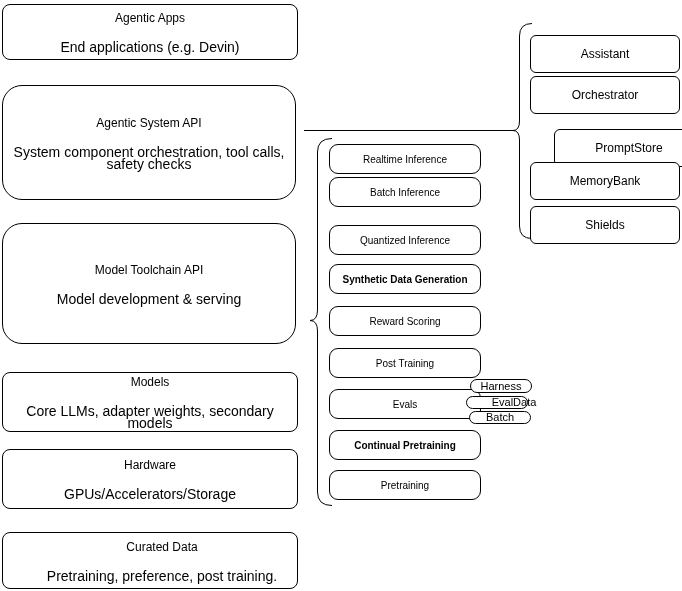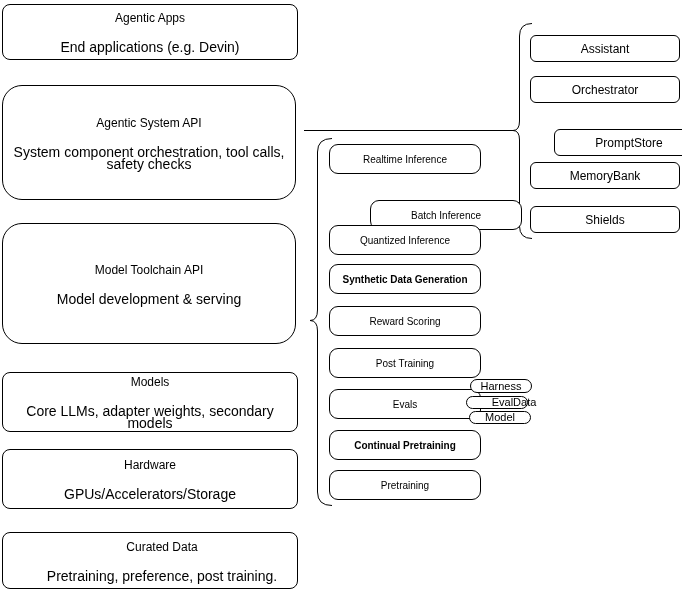--- a/index.html
+++ b/index.html
@@ -45,21 +45,21 @@
     display: flex;
     align-items: center;
     justify-content: center;
     font-size: 10px;
     z-index: 2;
   }
   .right-node {
     position: absolute;
     left: 530px;
     width: 150px;
-    height: 27px;
+    height: 38px;
     border: 1px solid #000000;
     border-radius: 6px;
     box-sizing: border-box;
     background: #ffffff;
     display: flex;
     align-items: center;
     justify-content: center;
     font-size: 12px;
     z-index: 2;
   }
@@ -112,32 +112,32 @@
     <div class="node-title">Hardware</div>
     <div class="node-subtitle">GPUs/Accelerators/Storage</div>
   </div>
 
   <div class="node left-node" style="top:532px; height:57px;padding-left:24px;">
     <div class="node-title">Curated Data</div>
     <div class="node-subtitle">Pretraining, preference, post training.</div>
   </div>
 
   <div class="mid-node" style="top:144px;">Realtime Inference</div>
-  <div class="mid-node" style="top:200px;margin-left:41px;">Batch Inference</div>
+  <div class="mid-node" style="top:177px;">Batch Inference</div>
   <div class="mid-node" style="top:225px;">Quantized Inference</div>
   <div class="mid-node" style="top:264px;font-weight:bold;">Synthetic Data Generation</div>
   <div class="mid-node" style="top:306px;">Reward Scoring</div>
   <div class="mid-node" style="top:348px;">Post Training</div>
   <div class="mid-node" style="top:389px;">Evals</div>
   <div class="mid-node" style="top:430px;font-weight:bold;">Continual Pretraining</div>
   <div class="mid-node" style="top:470px;">Pretraining</div>
 
   <div class="pill" style="left:470px; top:379px; width:62px; height:14px;">Harness</div>
   <div class="pill" style="left:466px; top:396px; width:62px; height:13px;padding-left:34px;">EvalData</div>
-  <div class="pill" style="left:469px; top:411px; width:62px; height:13px;">Model</div>
+  <div class="pill" style="left:469px; top:411px; width:62px; height:13px;">Batch</div>
 
   <div class="right-node" style="top:35px;">Assistant</div>
   <div class="right-node" style="top:76px;">Orchestrator</div>
   <div class="right-node" style="top:129px;margin-left:24px;">PromptStore</div>
   <div class="right-node" style="top:162px;">MemoryBank</div>
   <div class="right-node" style="top:206px;">Shields</div>
 
 </div>
 
 </body></html>

